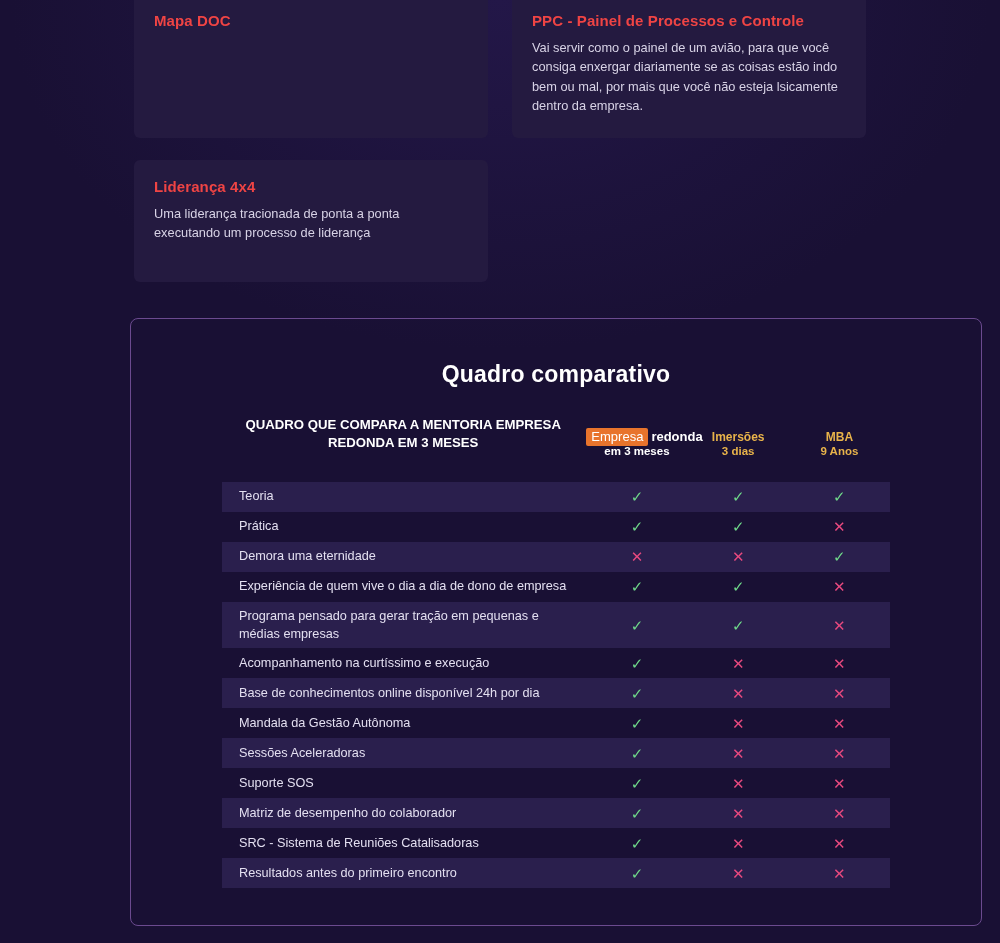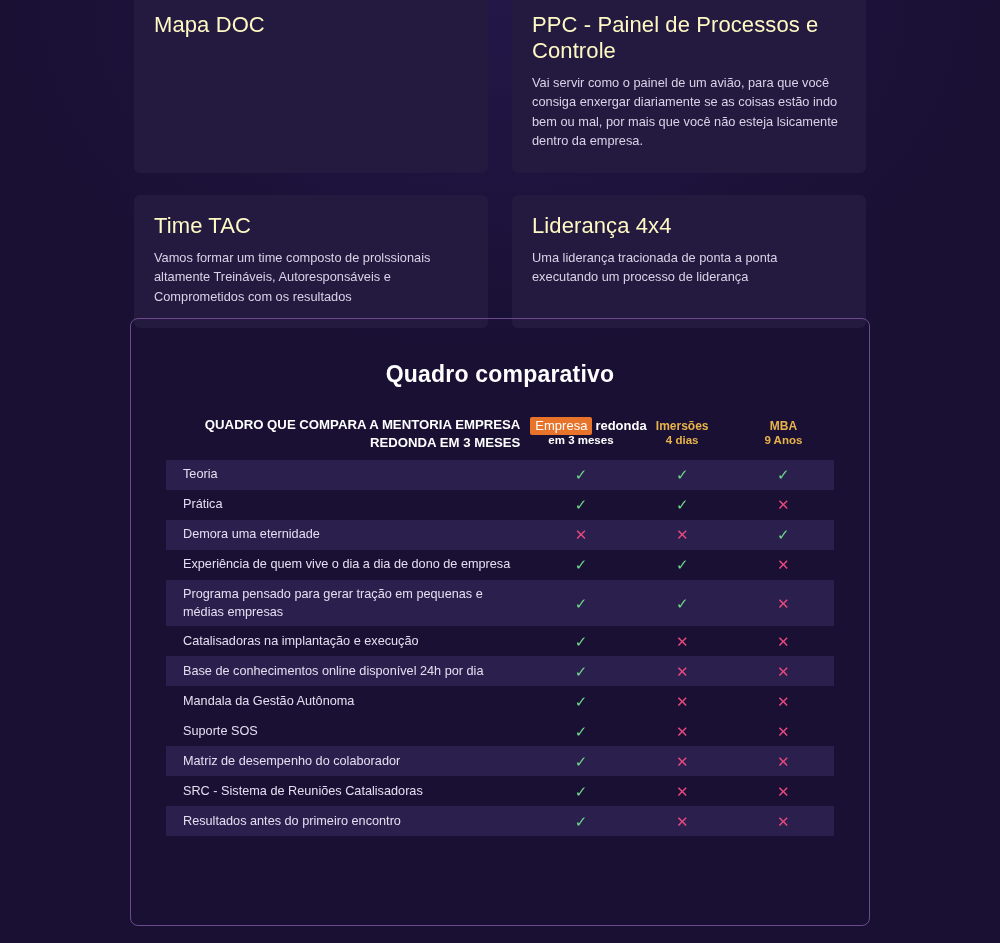--- a/index.html
+++ b/index.html
@@ -27,38 +27,38 @@
   }
   .card {
     width: 354px;
     background: #241a40;
     border-radius: 6px;
     padding: 18px 22px 22px 20px;
     min-height: 124px;
   }
   .card.tall { min-height: 122px; }
   .card-title {
-    color: #fef9c3;
-    font-size: 22px;
-    font-weight: normal;
+    color: #ef4444;
+    font-size: 15px;
+    font-weight: bold;
     margin-bottom: 9px;
     letter-spacing: .1px;
   }
   .card-text {
     color: #d8d3e6;
     font-size: 12.8px;
     line-height: 1.52;
   }
 
   
   .panel {
     position: absolute;
     left: 130px;
     top: 318px;
-    width: 740px;
+    width: 852px;
     height: 608px;
     border: 1px solid #6b4a8f;
     border-radius: 8px;
     background: transparent;
   }
   .panel-title {
     text-align: center;
     color: #ffffff;
     font-size: 23px;
     font-weight: bold;
@@ -68,26 +68,26 @@
 
   table.compare {
     margin: 28px auto 0;
     width: 668px;
     border-collapse: collapse;
     table-layout: fixed;
   }
   table.compare th, table.compare td { vertical-align: middle; }
 
   th.head-desc {
-    text-align: right;
+    text-align: center;
     color: #ffffff;
     font-size: 13.2px;
     font-weight: bold;
     line-height: 1.35;
-    padding: 0 10px 8px 8px;
+    padding: 0 10px 30px 8px;
     width: 360px;
   }
   th.head-col {
     width: 100px;
     padding-bottom: 12px;
     text-align: center;
   }
   .col-main-top { font-size: 13px; line-height: 1.2; white-space: nowrap; }
   .col-main-top .hl {
     background: #e8742c;
@@ -135,24 +135,20 @@
 </head>
 <body>
 
 <section class="cards">
   <div class="card">
     <div class="card-title">Mapa DOC</div>
   </div>
   <div class="card">
     <div class="card-title">PPC - Painel de Processos e Controle</div>
     <div class="card-text">Vai servir como o painel de um avião, para que você consiga enxergar diariamente se as coisas estão indo bem ou mal, por mais que você não esteja lsicamente dentro da empresa.</div>
-  </div>
-  <div class="card tall">
-    <div class="card-title">Time TAC</div>
-    <div class="card-text">Vamos formar um time composto de prolssionais altamente Treináveis, Autoresponsáveis e Comprometidos com os resultados</div>
   </div>
   <div class="card tall">
     <div class="card-title">Liderança 4x4</div>
     <div class="card-text">Uma liderança tracionada de ponta a ponta executando um processo de liderança</div>
   </div>
 </section>
 
 <section class="panel">
   <h2 class="panel-title">Quadro comparativo</h2>
 
@@ -161,21 +157,21 @@
       <tr>
         <th class="head-desc">QUADRO QUE COMPARA A MENTORIA EMPRESA REDONDA EM 3 MESES</th>
         <th class="head-col">
           <div class="col-main-top">
             <span class="hl">Empresa</span><span class="rest">redonda</span>
           </div>
           <div class="col-main-sub">em 3 meses</div>
         </th>
         <th class="head-col">
           <div class="col-alt-top">Imersões</div>
-          <div class="col-alt-sub">4 dias</div>
+          <div class="col-alt-sub">3 dias</div>
         </th>
         <th class="head-col">
           <div class="col-alt-top">MBA</div>
           <div class="col-alt-sub">9 Anos</div>
         </th>
       </tr>
     </thead>
     <tbody>
         <tr class="alt">
           <td class="label">Teoria</td>
@@ -201,33 +197,39 @@
           <td class="mark yes">✓</td>
           <td class="mark no">✕</td>
         </tr>
         <tr class="alt">
           <td class="label">Programa pensado para gerar tração em pequenas e médias empresas</td>
           <td class="mark yes">✓</td>
           <td class="mark yes">✓</td>
           <td class="mark no">✕</td>
         </tr>
         <tr>
-          <td class="label">Catalisadoras na implantação e execução</td>
+          <td class="label">Acompanhamento na curtíssimo e execução</td>
           <td class="mark yes">✓</td>
           <td class="mark no">✕</td>
           <td class="mark no">✕</td>
         </tr>
         <tr class="alt">
           <td class="label">Base de conhecimentos online disponível 24h por dia</td>
           <td class="mark yes">✓</td>
           <td class="mark no">✕</td>
           <td class="mark no">✕</td>
         </tr>
         <tr>
           <td class="label">Mandala da Gestão Autônoma</td>
+          <td class="mark yes">✓</td>
+          <td class="mark no">✕</td>
+          <td class="mark no">✕</td>
+        </tr>
+        <tr class="alt">
+          <td class="label">Sessões Aceleradoras</td>
           <td class="mark yes">✓</td>
           <td class="mark no">✕</td>
           <td class="mark no">✕</td>
         </tr>
         <tr>
           <td class="label">Suporte SOS</td>
           <td class="mark yes">✓</td>
           <td class="mark no">✕</td>
           <td class="mark no">✕</td>
         </tr>

